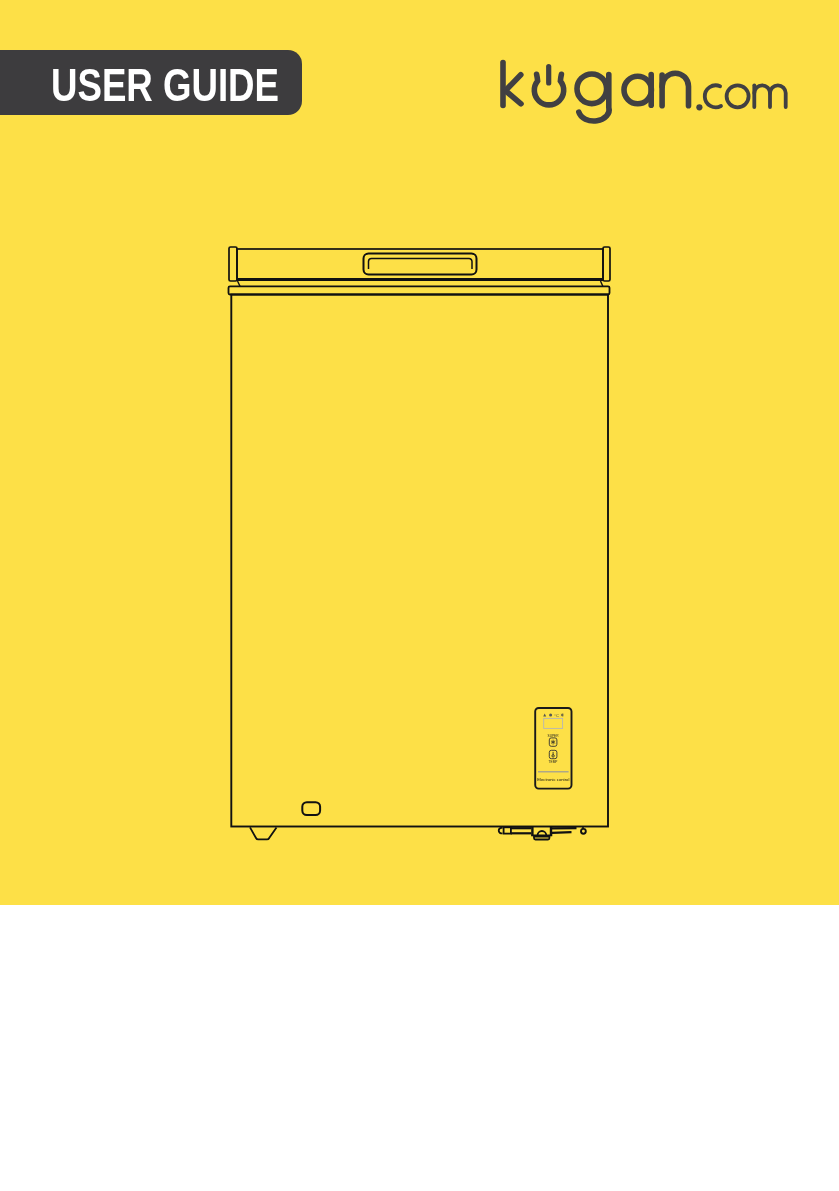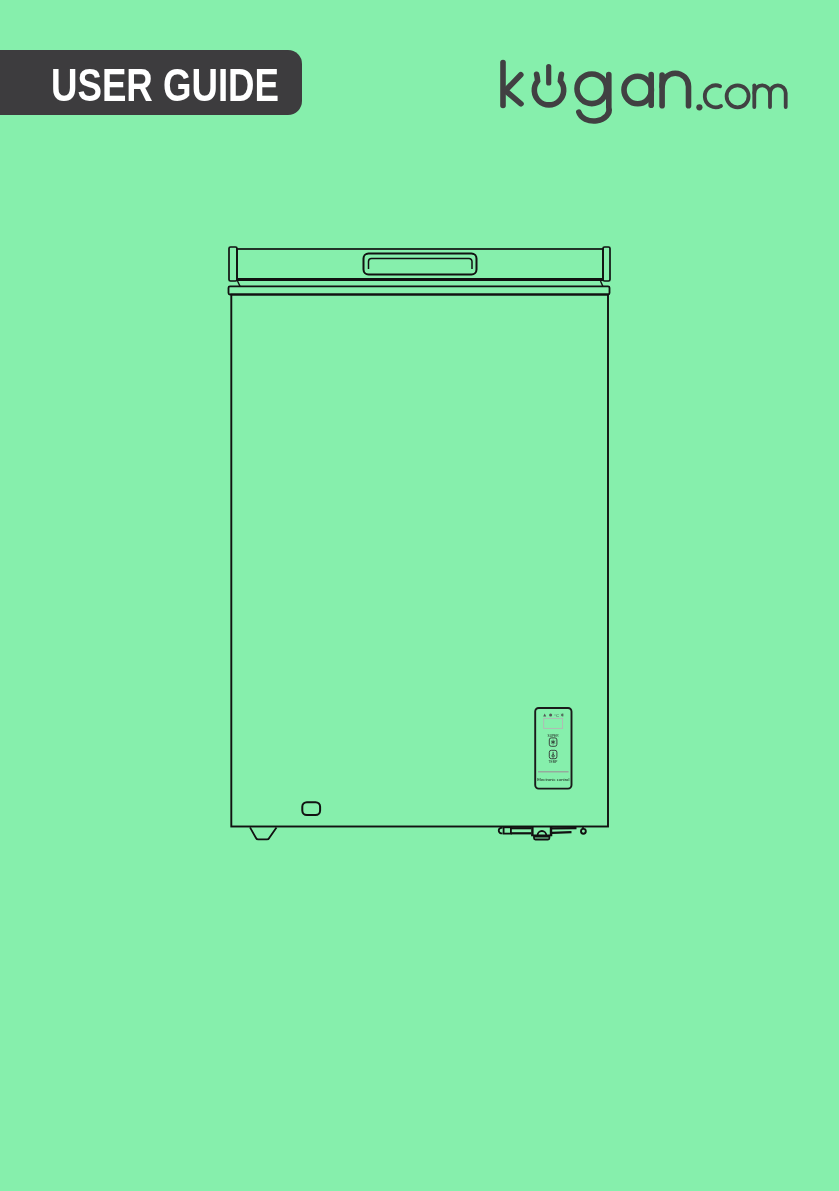--- a/index.html
+++ b/index.html
@@ -1,16 +1,16 @@
 <!DOCTYPE html>
 <html><head>
 <meta charset="utf-8">
 <style>
   html,body{margin:0;padding:0;background:#ffffff;}
-  #page{position:relative;width:839px;height:1191px;background:#86efac;overflow:hidden;
+  #page{position:relative;width:839px;height:905px;background:#fde047;overflow:hidden;
         font-family:"Liberation Sans", sans-serif;}
   svg{position:absolute;left:0;top:0;}
 </style>
 </head>
 <body>
 <div id="page">
 <svg width="839" height="1191" viewBox="0 0 839 1191" fill="none">
 
   <path d="M0,50 H288 a14,14 0 0 1 14,14 V101 a14,14 0 0 1 -14,14 H0 Z" fill="#3d3c3e"></path>
   <text x="51" y="100.5" font-family="Liberation Sans, sans-serif" font-weight="bold" font-size="46" fill="#ffffff" textLength="228" lengthAdjust="spacingAndGlyphs">USER GUIDE</text>

